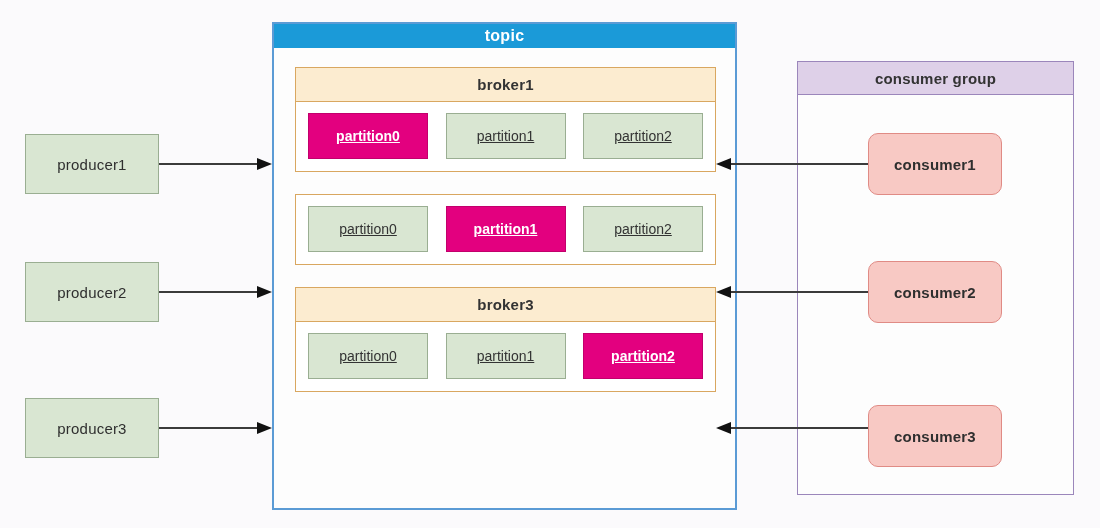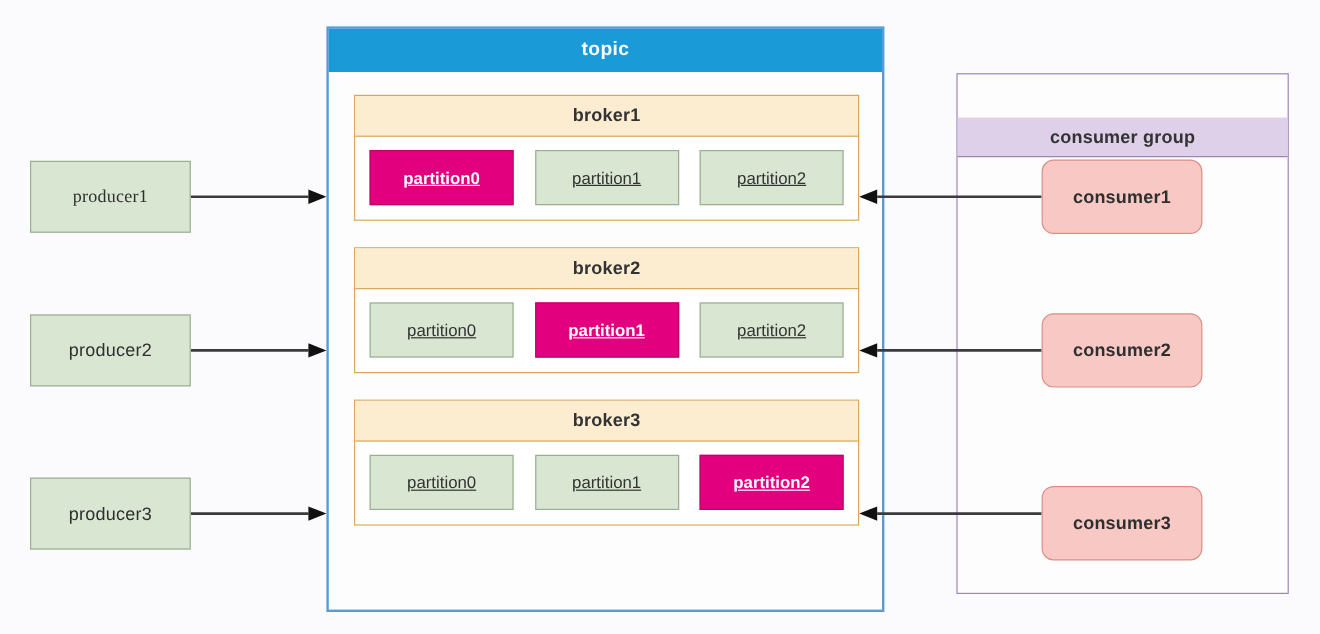--- a/index.html
+++ b/index.html
@@ -29,21 +29,21 @@
     background: #d9e6d2;
     border: 1px solid #9aae92;
     box-sizing: border-box;
     display: flex;
     align-items: center;
     justify-content: center;
     font-size: 15px;
     color: #2f2f2f;
     letter-spacing: .2px;
   }
-  #producer-1 { top: 134px; font-family: Liberation Serif, serif; }
+  #producer-1 { top: 134px; }
   #producer-2 { top: 262px; }
   #producer-3 { top: 398px; }
 
   
   .prod-arrow {
     position: absolute;
     left: 159px;
     width: 113px;
     height: 14px;
     pointer-events: none;
@@ -57,21 +57,21 @@
     position: absolute;
     left: 272px;
     top: 22px;
     width: 465px;
     height: 488px;
     border: 2px solid #5b9bd5;
     box-sizing: border-box;
     background: #fdfdfd;
   }
   #topic-header {
-    height: 36px;
+    height: 24px;
     background: #1b9ad8;
     display: flex;
     align-items: center;
     justify-content: center;
     color: #ffffff;
     font-weight: bold;
     font-size: 16px;
     letter-spacing: .3px;
   }
   #topic-body {
@@ -139,21 +139,20 @@
     height: 32px;
     background: #ded0e8;
     border-bottom: 1px solid #9b86bb;
     display: flex;
     align-items: center;
     justify-content: center;
     font-weight: bold;
     font-size: 15px;
     color: #333333;
     letter-spacing: .2px;
-    margin-top: 36px;
   }
   .consumer {
     position: absolute;
     left: 868px;
     width: 134px;
     height: 62px;
     background: #f8c9c4;
     border: 1.5px solid #e08b85;
     border-radius: 10px;
     box-sizing: border-box;
@@ -226,23 +225,20 @@
           <div class="partition">
             <span>partition1</span>
           </div>
           <div class="partition">
             <span>partition2</span>
           </div>
         </div>
       </div>
 
       <div class="broker">
-        <div class="broker-header">
-          <span>broker2</span>
-        </div>
         <div class="broker-body">
           <div class="partition">
             <span>partition0</span>
           </div>
           <div class="partition active">
             <span>partition1</span>
           </div>
           <div class="partition">
             <span>partition2</span>
           </div>

